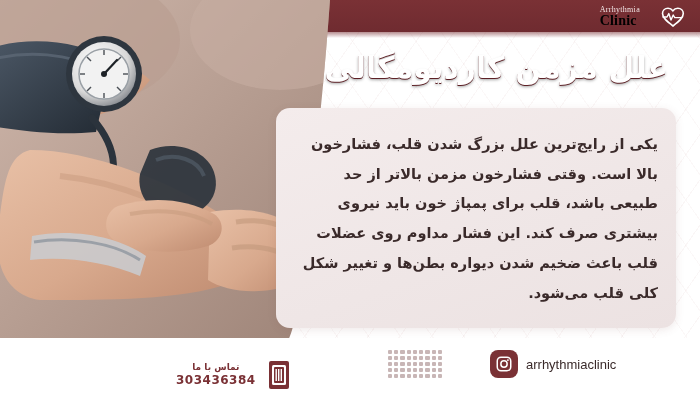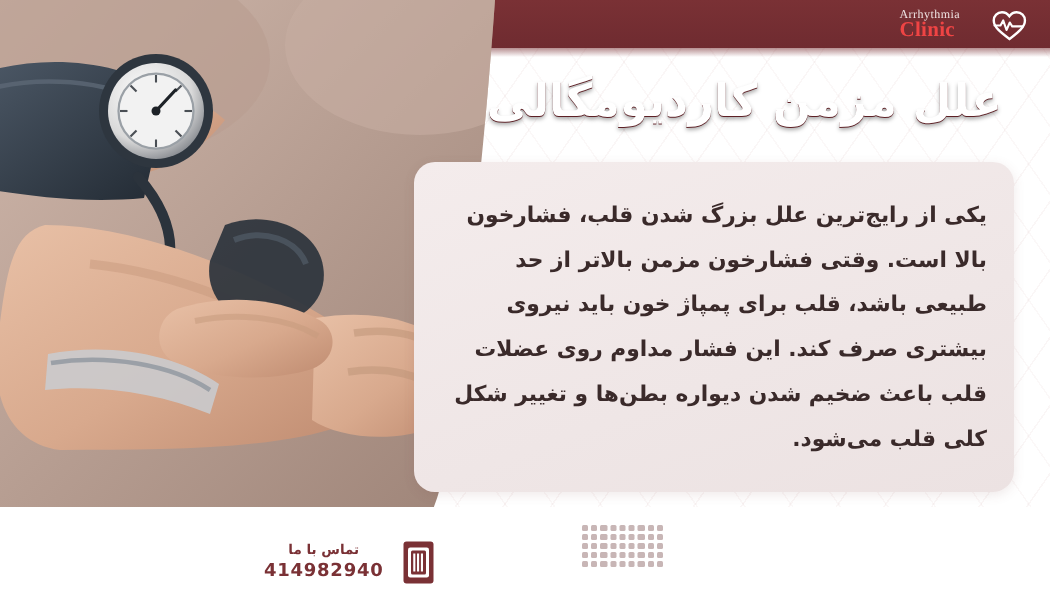--- a/index.html
+++ b/index.html
@@ -42,21 +42,21 @@
     width:26px;height:24px;flex:0 0 auto;
   }
   .logo-txt{
     display:flex;flex-direction:column;align-items:flex-start;line-height:1;
   }
   .logo-txt .l1{
     font-size:8px;color:#efe3e3;letter-spacing:.3px;
     font-family:"Liberation Serif", serif;
   }
   .logo-txt .l2{
-    font-size:14px;color:#ef4444;font-weight:bold;letter-spacing:.2px;
+    font-size:14px;color:#000000;font-weight:bold;letter-spacing:.2px;
     font-family:"Liberation Serif", serif;
   }
   
   .photo{
     position:absolute;left:0;top:0;width:330px;height:345px;
     overflow:hidden;
   }
   .photo svg{display:block;}
   
   .title-wrap{
@@ -243,21 +243,21 @@
           <rect x="1" y="1" width="20" height="28" rx="2" fill="#7a3135"></rect>
           <rect x="4" y="5" width="14" height="20" rx="1.5" fill="#ffffff"></rect>
           <rect x="6" y="7" width="10" height="16" rx="1" fill="#7a3135"></rect>
           <rect x="7.5" y="9" width="1.4" height="12" fill="#ffffff"></rect>
           <rect x="10" y="9" width="1.4" height="12" fill="#ffffff"></rect>
           <rect x="12.6" y="9" width="1.4" height="12" fill="#ffffff"></rect>
         </svg>
       </span>
       <span class="contact-txt">
         <span class="contact-label">تماس با ما</span>
-        <span class="contact-phone">414982940</span>
+        <span class="contact-phone">303436384</span>
       </span>
     </div>
 
     <div class="dots">
       <i></i>
         <i></i>
         <i></i>
         <i></i>
         <i></i>
         <i></i>
@@ -295,15 +295,25 @@
         <i></i>
         <i></i>
         <i></i>
         <i></i>
         <i></i>
         <i></i>
         <i></i>
         <i></i>
     </div>
 
+    <div class="insta">
+      <span class="insta-badge">
+        <svg viewBox="0 0 24 24" width="18" height="18">
+          <rect x="3" y="3" width="18" height="18" rx="5" fill="none" stroke="#ffffff" stroke-width="2"></rect>
+          <circle cx="12" cy="12" r="4.2" fill="none" stroke="#ffffff" stroke-width="2"></circle>
+          <circle cx="17.2" cy="6.8" r="1.3" fill="#ffffff"></circle>
+        </svg>
+      </span>
+      <span class="insta-handle">arrhythmiaclinic</span>
+    </div>
 
   </div>
 </div>
 
 </body></html>

